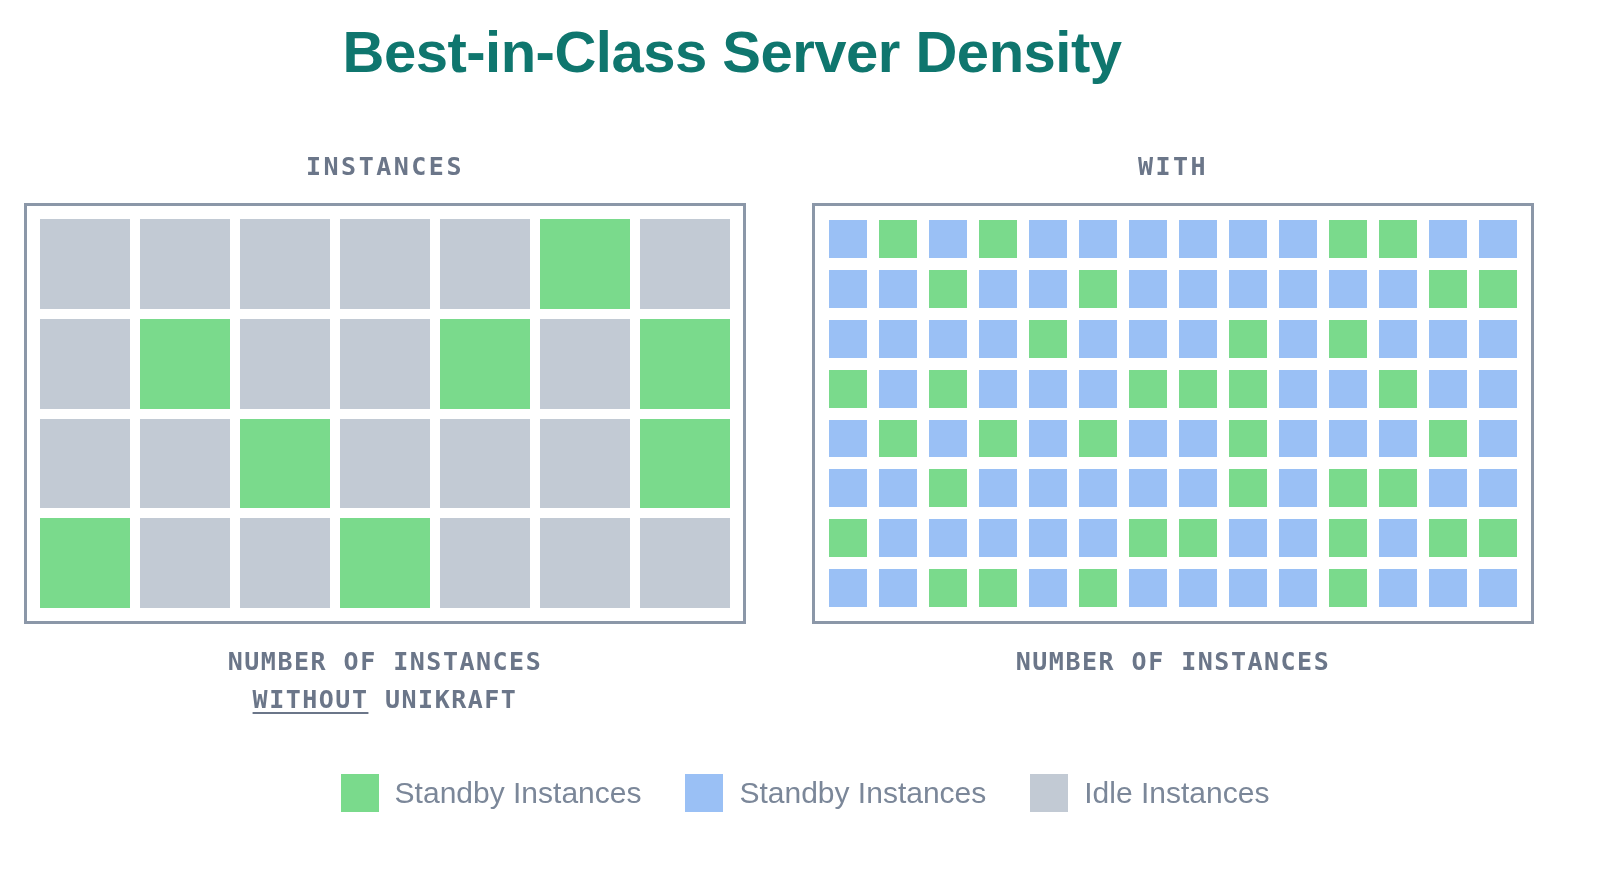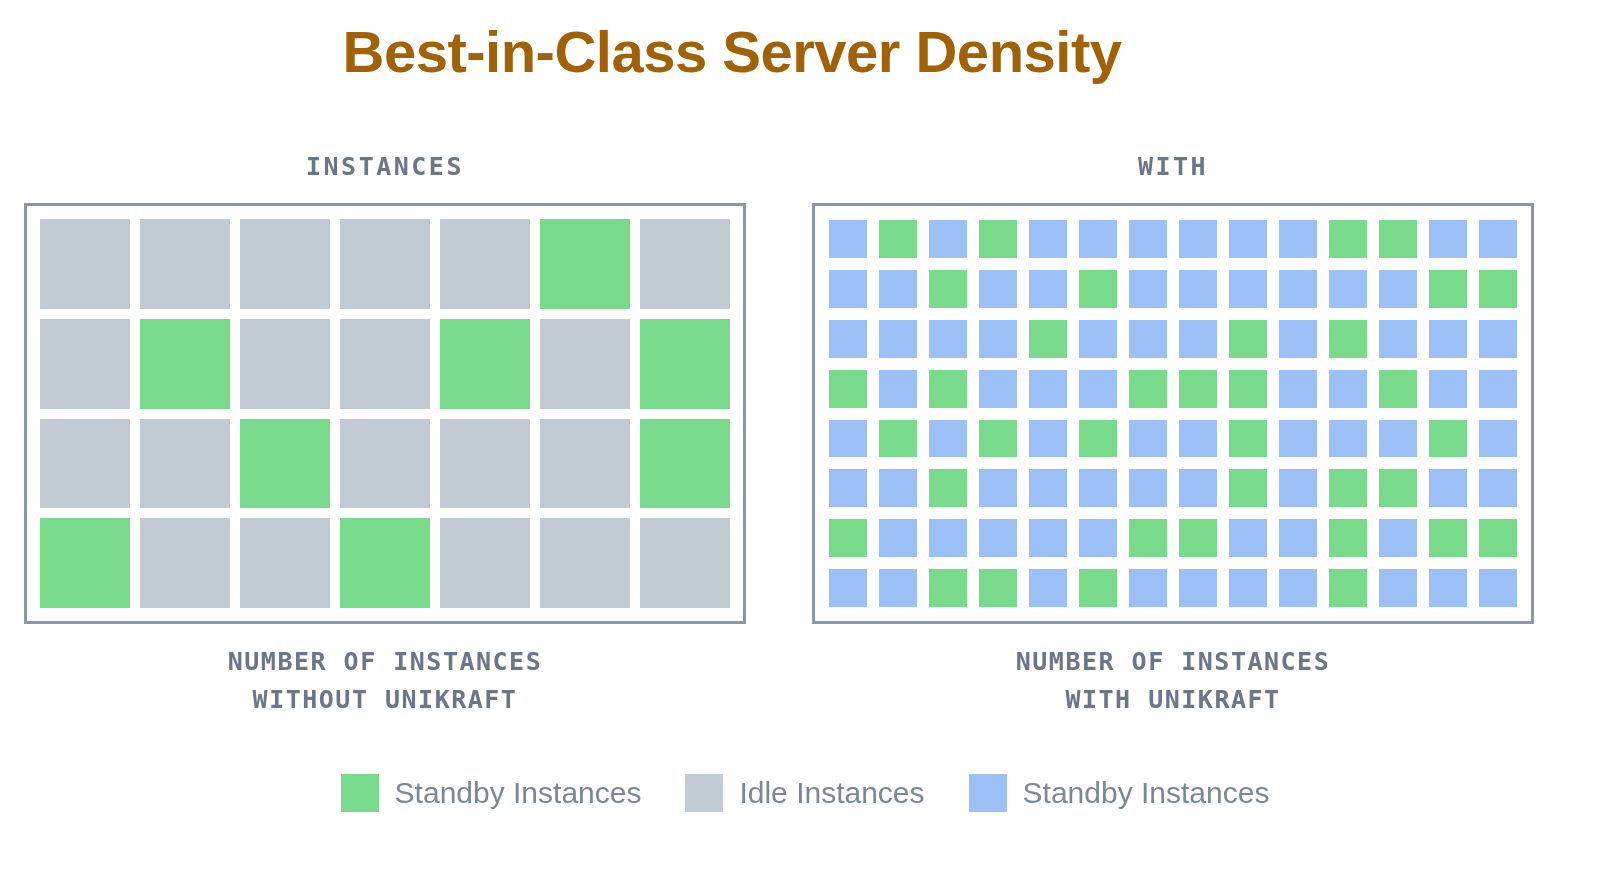--- a/index.html
+++ b/index.html
@@ -22,21 +22,21 @@
   
   .title {
     position: absolute;
     top: 18px;
     left: 0;
     width: 1464px;
     text-align: center;
     font-size: 58px;
     font-weight: bold;
     letter-spacing: -0.5px;
-    color: #a16207;
+    color: #0f766e;
     font-family: "Liberation Sans", sans-serif;
   }
 
   
   .col-heading {
     position: absolute;
     top: 152px;
     font-family: "DejaVu Sans Mono", monospace;
     font-size: 25px;
     font-weight: bold;
@@ -85,21 +85,21 @@
     font-family: "DejaVu Sans Mono", monospace;
     font-size: 25px;
     font-weight: bold;
     letter-spacing: 1.5px;
     color: #6b7689;
     text-align: center;
     line-height: 1.5;
   }
   #caption-left  { left: 24px;  width: 722px; }
   #caption-right { left: 812px; width: 722px; }
-  .caption .underline { text-underline-offset: 4px; text-align: center; }
+  .caption .underline { text-decoration: underline; text-underline-offset: 4px; text-align: center; }
 
   
   .legend {
     position: absolute;
     top: 774px;
     left: 0;
     width: 1610px;
     display: flex;
     justify-content: center;
     align-items: center;
@@ -562,31 +562,30 @@
       </div>
   </div>
 
   <div class="caption" id="caption-left">
     <div>NUMBER OF INSTANCES</div>
     <div><span class="underline">WITHOUT</span><span> UNIKRAFT</span></div>
   </div>
 
   <div class="caption" id="caption-right">
     <div>NUMBER OF INSTANCES</div>
-    <div><span class="underline">WITH</span><span> UNIKRAFT</span></div>
   </div>
 
   <div class="legend" id="legend">
       <div class="legend-item">
         <span class="legend-swatch" style="background: rgb(122, 218, 140);"></span>
         <span class="legend-label">Standby Instances</span>
       </div>
       <div class="legend-item">
+        <span class="legend-swatch" style="background: rgb(154, 192, 245);"></span>
+        <span class="legend-label">Standby Instances</span>
+      </div>
+      <div class="legend-item">
         <span class="legend-swatch" style="background: rgb(194, 202, 212);"></span>
         <span class="legend-label">Idle Instances</span>
       </div>
-      <div class="legend-item">
-        <span class="legend-swatch" style="background: rgb(154, 192, 245);"></span>
-        <span class="legend-label">Standby Instances</span>
-      </div>
     </div>
 
 </div>
 
 </body></html>

